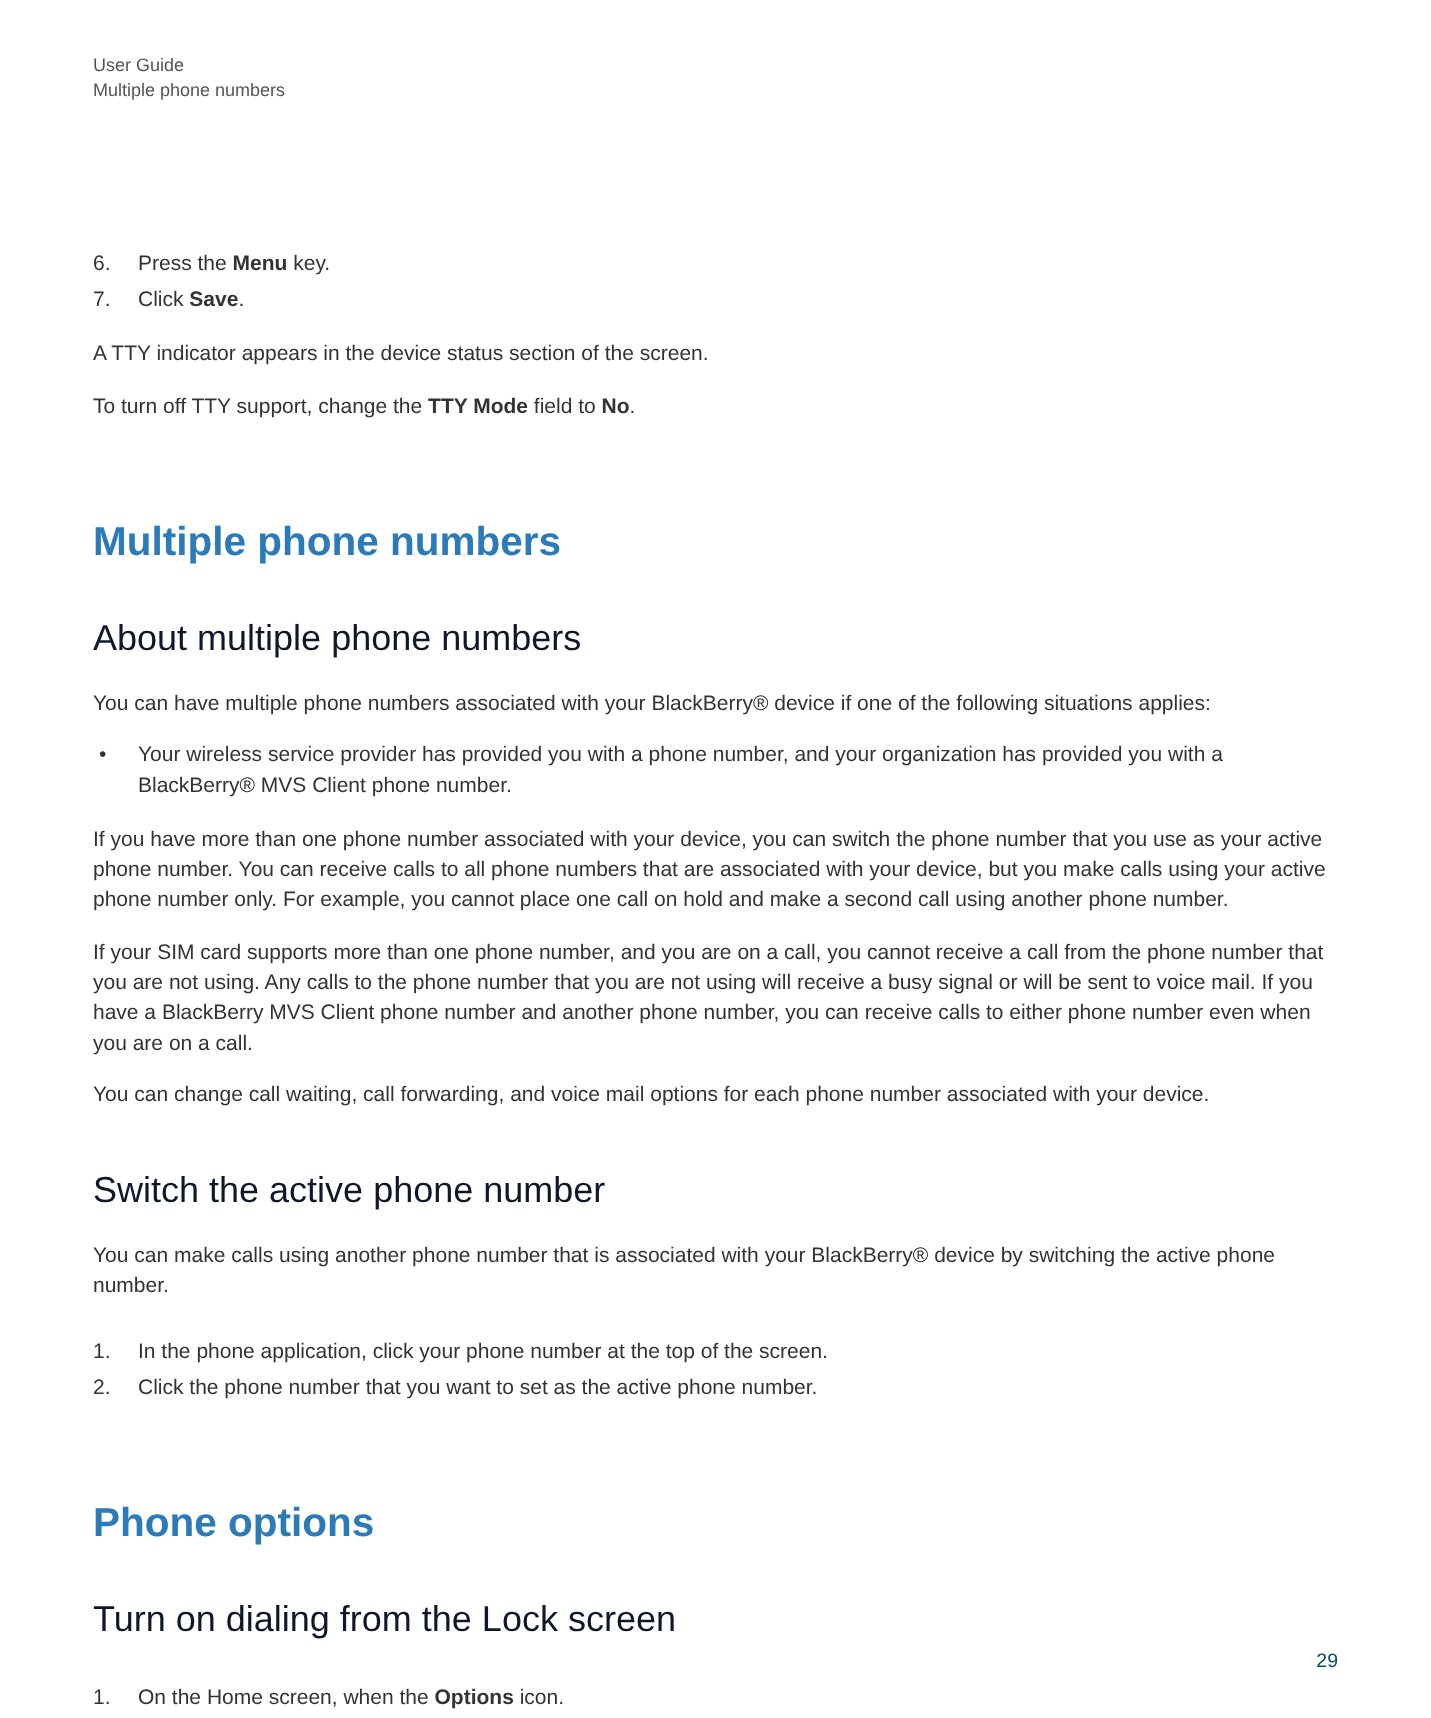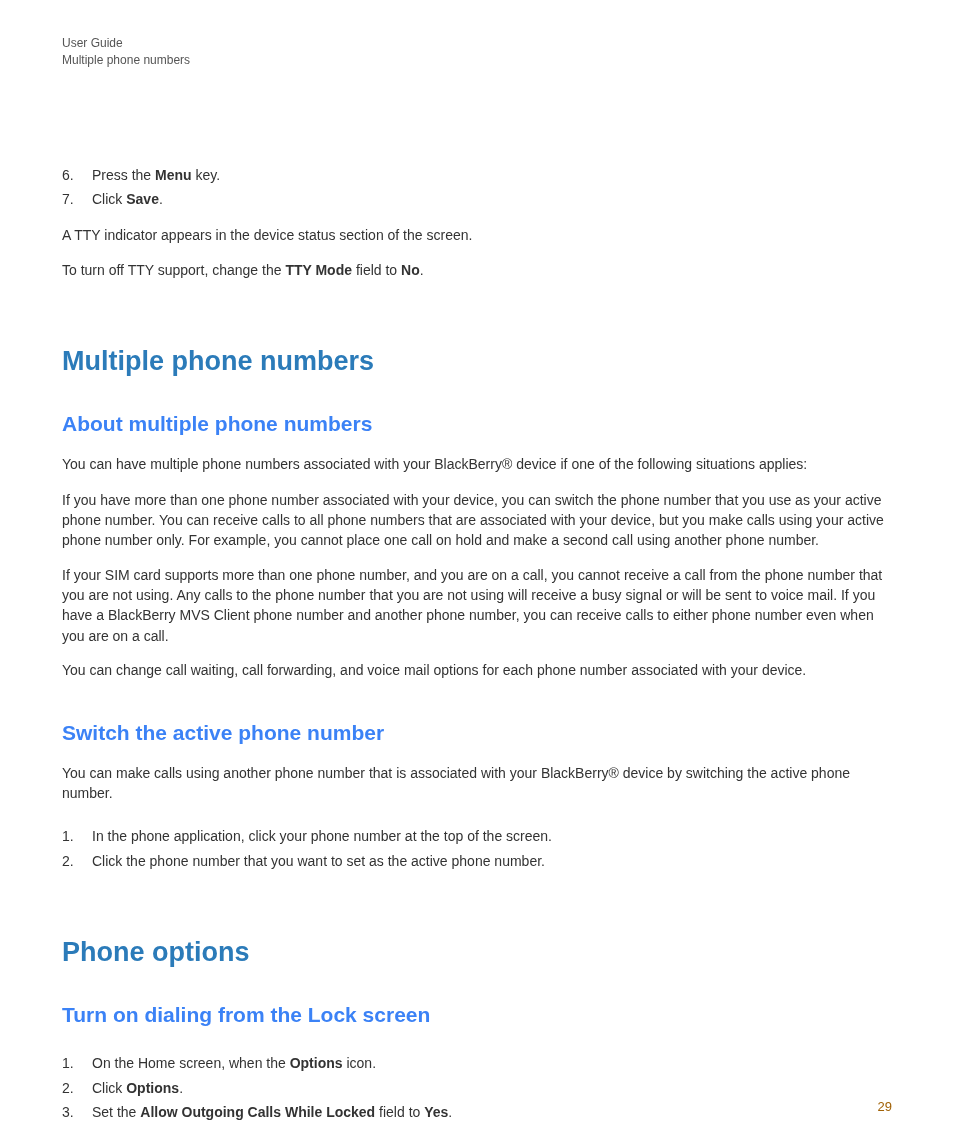--- a/index.html
+++ b/index.html
@@ -49,23 +49,23 @@
       font-size: 14px;
     }
     .h1-blue {
       color: #2b7bb9;
       font-size: 27px;
       font-weight: 600;
       margin-top: 62px;
       margin-bottom: 28px;
     }
     .h2-black {
-      color: #3b82f6;
-      font-size: 21px;
-      font-weight: 700;
+      color: #0f172a;
+      font-size: 24px;
+      font-weight: 400;
       margin-top: 28px;
       margin-bottom: 14px;
     }
     .bullets {
       list-style: none;
       margin-left: 30px;
       margin-bottom: 16px;
     }
     .bullets li {
       position: relative;
@@ -94,21 +94,21 @@
     .ol-list li::before {
       content: counter(ol-c) ".";
       position: absolute;
       left: -30px;
     }
     .page-number {
       position: absolute;
       bottom: 28px;
       right: 62px;
       font-size: 13px;
-      color: #a16207;
+      color: #0c4a6e;
     }
     b { font-weight: 700; }
   </style>
 </head>
 <body>
 
 <div class="header-row">
   <span>User Guide</span>
   <span>Multiple phone numbers</span>
 </div>
@@ -128,20 +128,21 @@
   <span>To turn off TTY support, change the </span><b>TTY Mode</b><span> field to </span><b>No</b><span>.</span>
 </p>
 
 <h1 class="h1-blue">Multiple phone numbers</h1>
 
 <h2 class="h2-black">About multiple phone numbers</h2>
 
 <p class="para">You can have multiple phone numbers associated with your BlackBerry® device if one of the following situations applies:</p>
 
 <ul class="bullets">
+  <li>Your wireless service provider has provided you with a phone number, and your organization has provided you with a BlackBerry® MVS Client phone number.</li>
 </ul>
 
 <p class="para">If you have more than one phone number associated with your device, you can switch the phone number that you use as your active phone number. You can receive calls to all phone numbers that are associated with your device, but you make calls using your active phone number only. For example, you cannot place one call on hold and make a second call using another phone number.</p>
 <p class="para">If your SIM card supports more than one phone number, and you are on a call, you cannot receive a call from the phone number that you are not using. Any calls to the phone number that you are not using will receive a busy signal or will be sent to voice mail. If you have a BlackBerry MVS Client phone number and another phone number, you can receive calls to either phone number even when you are on a call.</p>
 <p class="para">You can change call waiting, call forwarding, and voice mail options for each phone number associated with your device.</p>
 
 <h2 class="h2-black" style="margin-top:38px;">Switch the active phone number</h2>
 
 <p class="para" style="margin-bottom:6px;">You can make calls using another phone number that is associated with your BlackBerry® device by switching the active phone number.</p>
 

